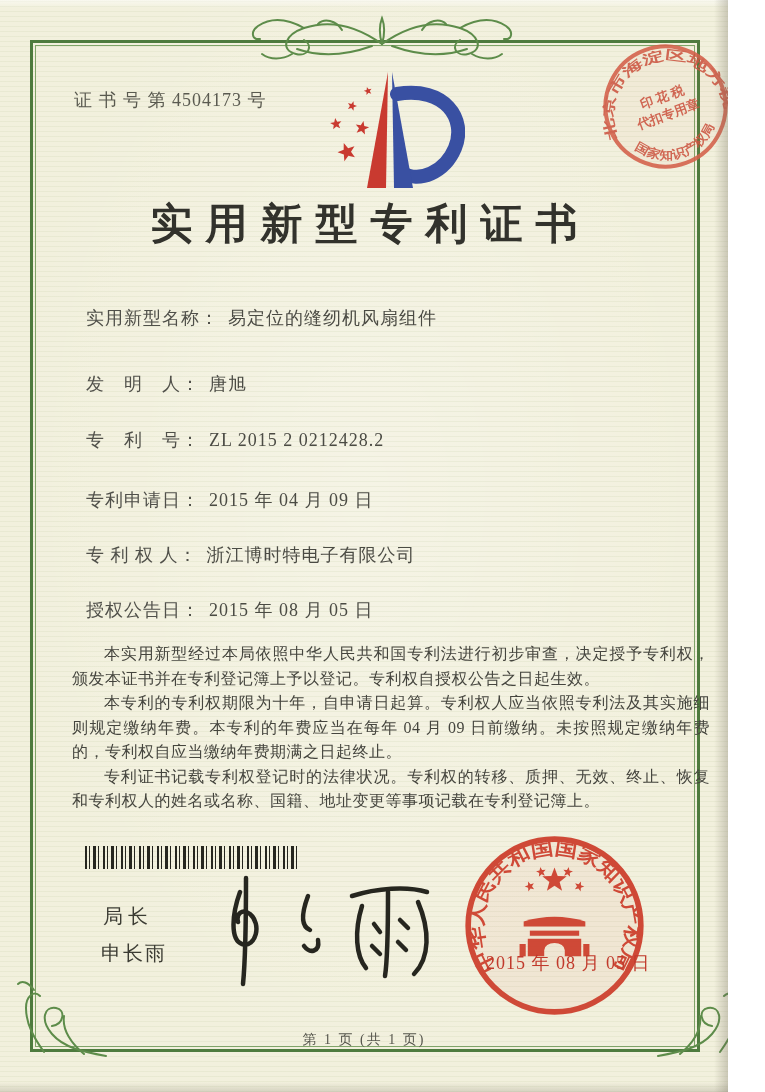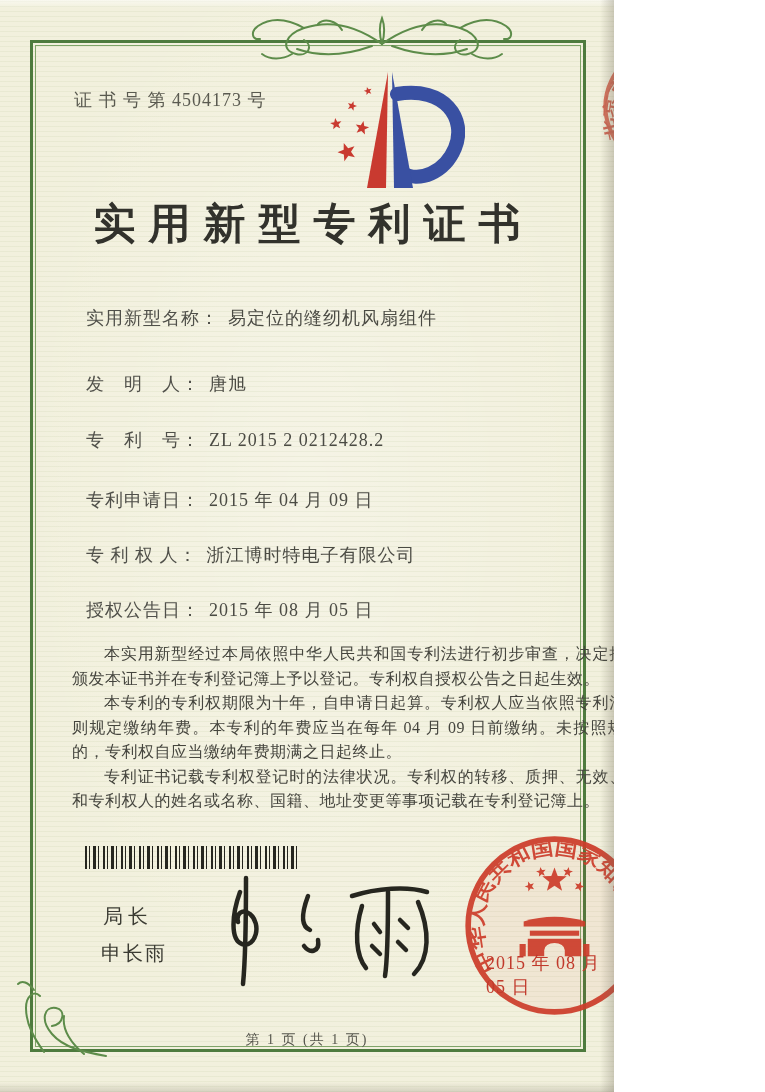--- a/index.html
+++ b/index.html
@@ -1,17 +1,17 @@
 <!DOCTYPE html>
 <html><head>
 <meta charset="utf-8">
 <style>
   html,body{margin:0;padding:0;}
   .page{
-    position:relative;width:614px;height:1092px;overflow:hidden;
+    position:relative;width:728px;height:1092px;overflow:hidden;
     font-family:"Liberation Serif","DejaVu Serif",serif;
     background-color:#f2f0dd;
     background-image:
       repeating-linear-gradient(0deg, rgba(150,175,110,.10) 0 1px, transparent 1px 5px),
       radial-gradient(ellipse at 50% 45%, rgba(255,255,255,.25), transparent 70%);
   }
   .page::after{
     content:"";position:absolute;inset:0;pointer-events:none;
     background:
       linear-gradient(270deg, rgba(110,105,90,.30), transparent 14px),

